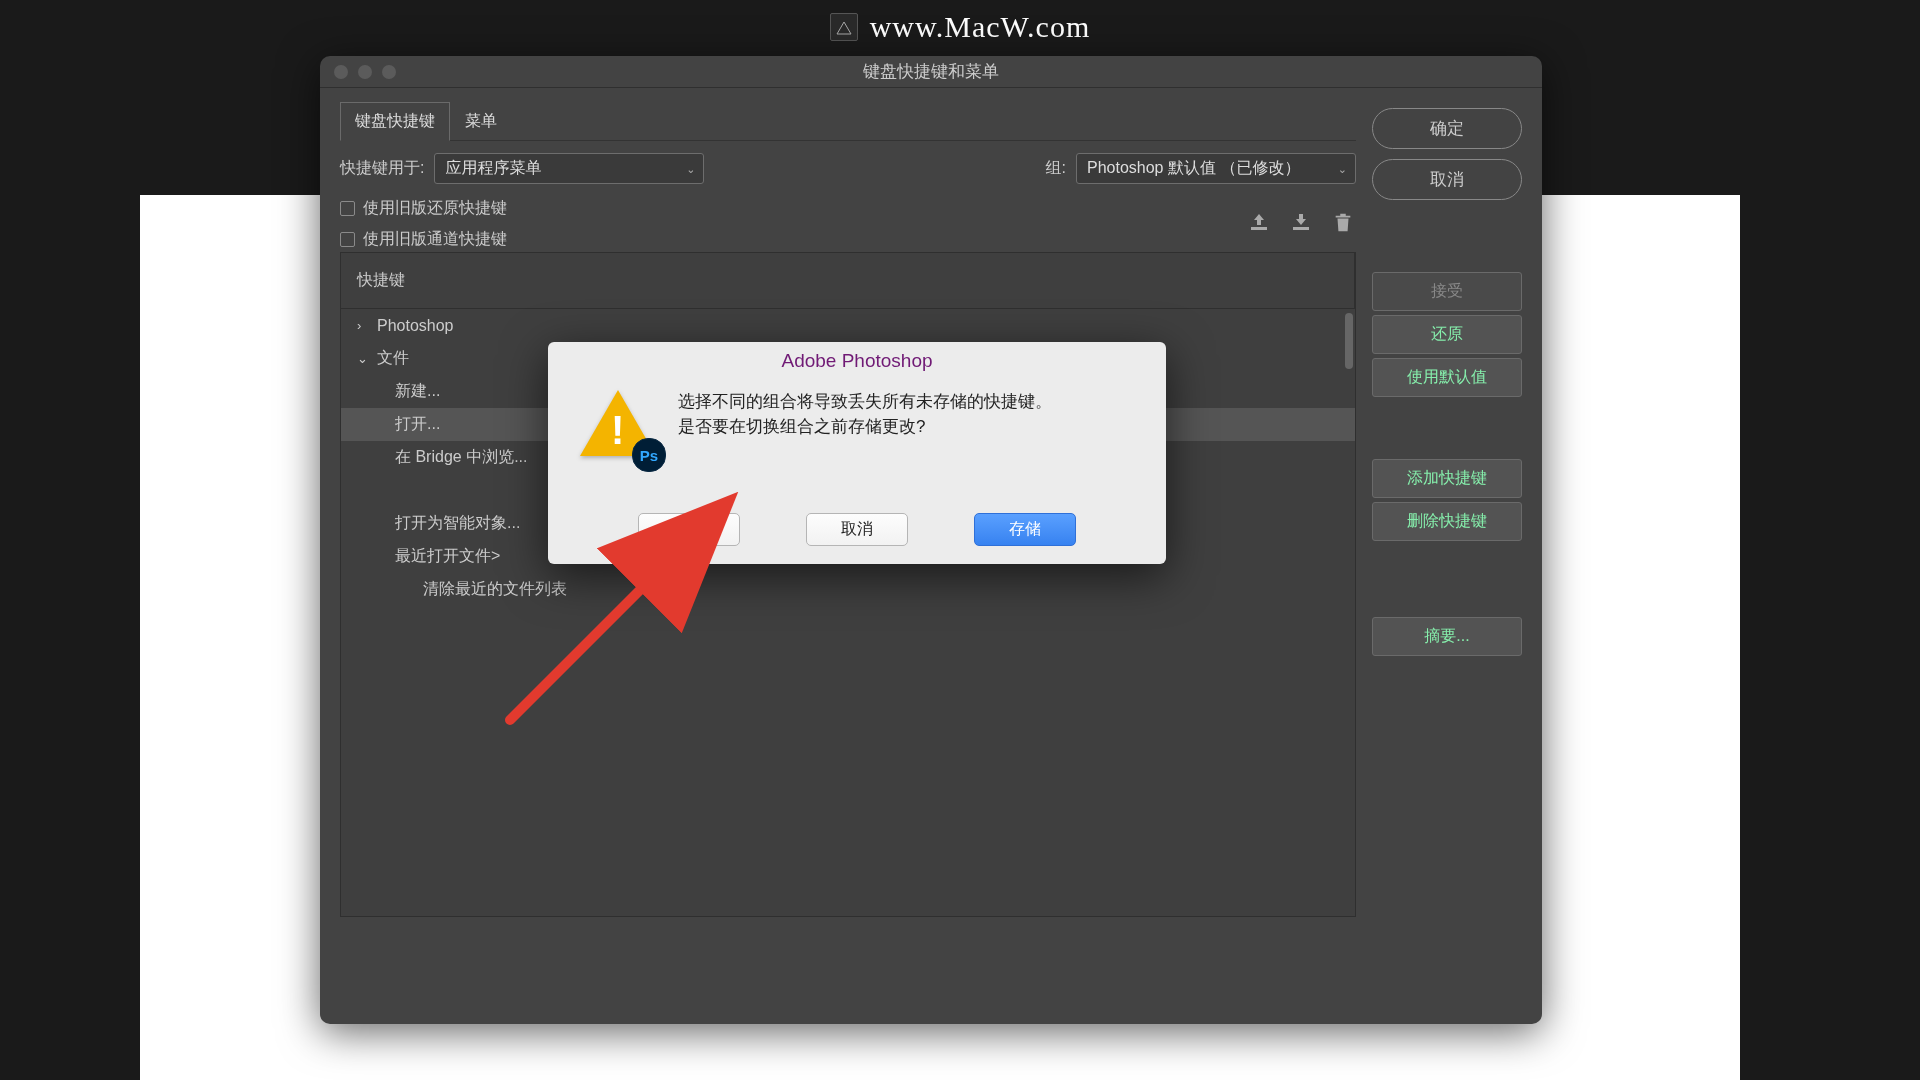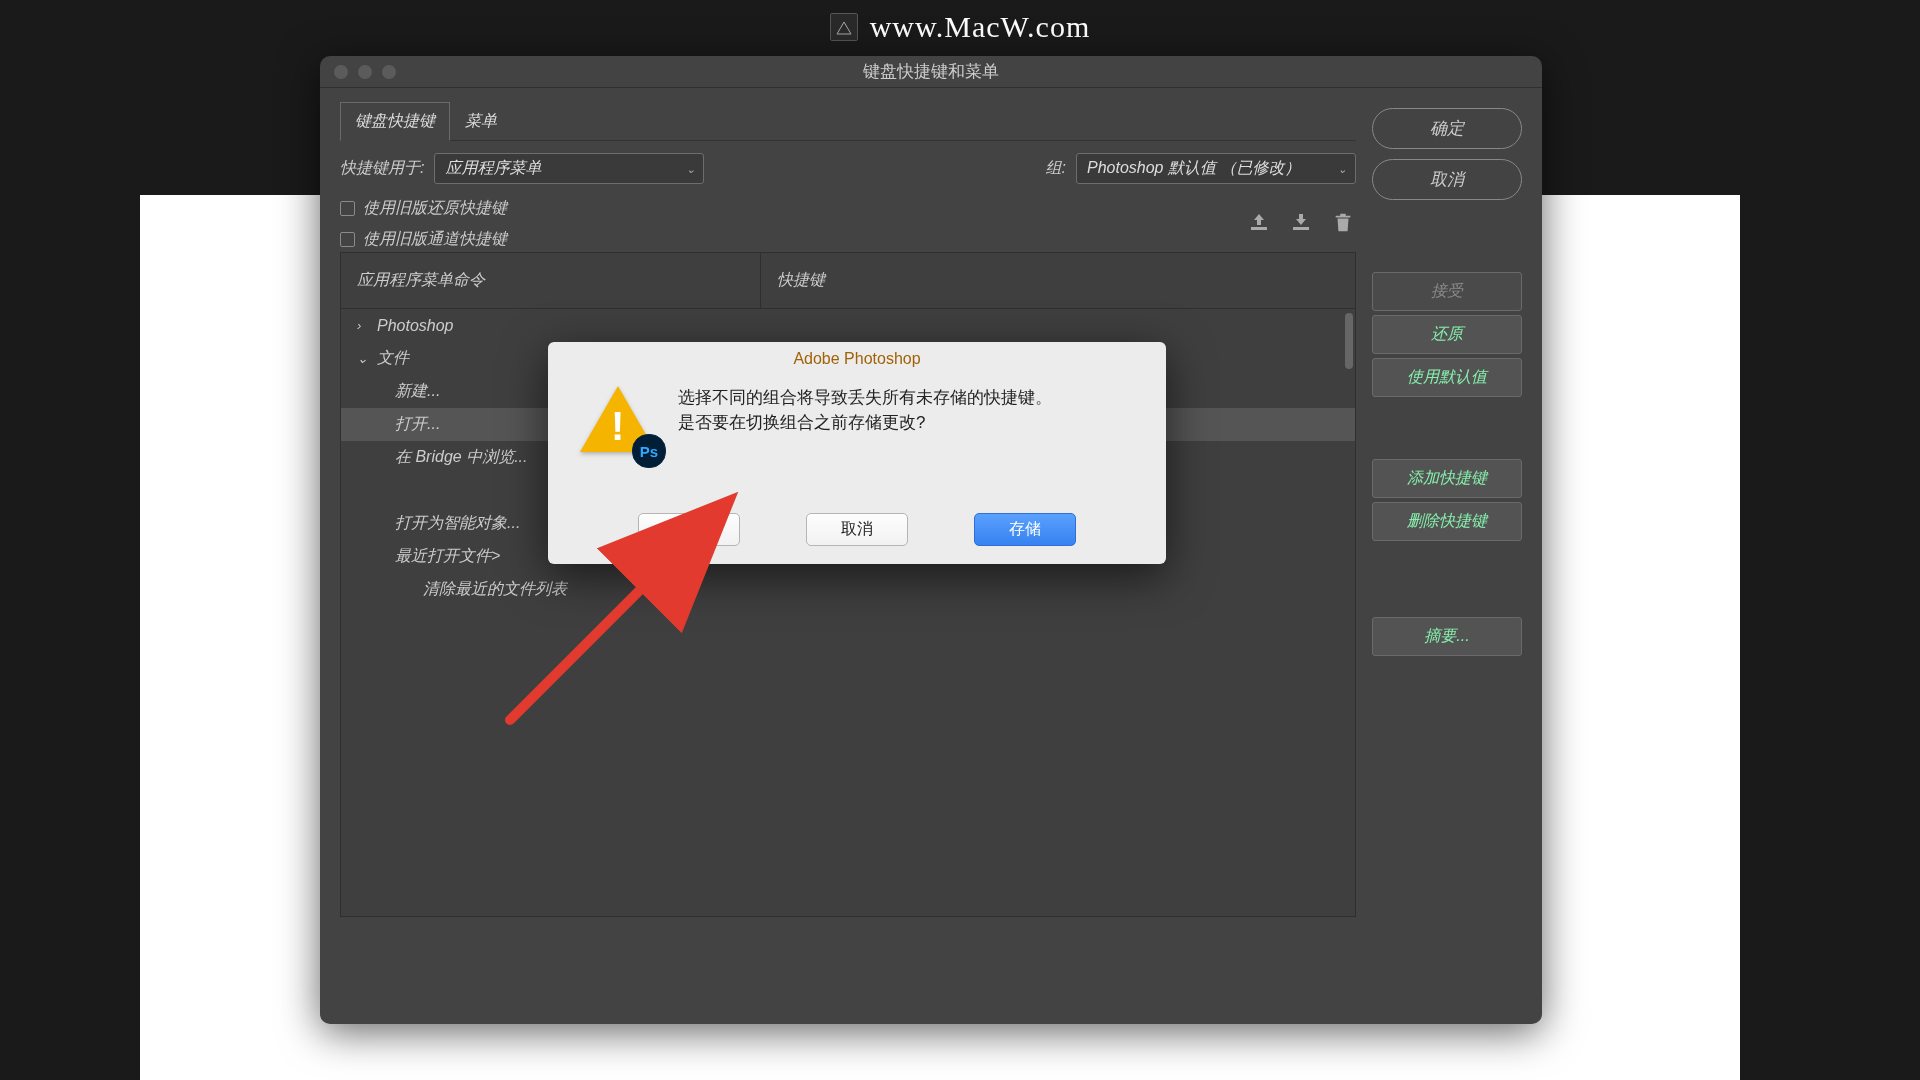--- a/index.html
+++ b/index.html
@@ -78,21 +78,20 @@
 .titlebar-title {
   color: #ccc;
   font-size: 17px;
 }
 
 .window-body {
   display: flex;
   padding: 14px 20px 20px 20px;
   gap: 16px;
   height: calc(100% - 32px);
-  font-style: italic;
 }
 .left-col { flex: 1; display: flex; flex-direction: column; }
 .right-col {
   width: 150px;
   display: flex;
   flex-direction: column;
   gap: 10px;
   padding-top: 6px;
 }
 
@@ -239,22 +238,22 @@
   left: 548px;
   top: 342px;
   width: 618px;
   height: 222px;
   background: #ececec;
   border-radius: 6px;
   box-shadow: 0 12px 46px rgba(0,0,0,0.6);
 }
 .alert-title {
   text-align: center;
-  color: #a16207;
-  font-size: 16px;
+  color: #701a75;
+  font-size: 19px;
   padding: 8px 12px 4px;
 }
 .alert-body {
   display: flex;
   padding: 14px 30px 0 30px;
   gap: 16px;
 }
 .alert-icon-wrap { position: relative; width: 84px; height: 80px; }
 .warning-triangle {
   width: 0; height: 0;
@@ -392,21 +391,20 @@
         </div>
         <div class="icon-btn">
           <svg width="22" height="22" viewBox="0 0 24 24">
               <path d="M6 7h12l-1 14H7zM4 4h16v2H4zM9 2h6v2H9z"></path>
             </svg>
         </div>
       </div>
 
       <div class="table-wrap">
         <div class="thead">
-          <div class="th">应用程序菜单命令</div>
           <div class="th">快捷键</div>
         </div>
         <div class="tbody" id="tbody">
           <div class="trow">
               <div class="tcell1 ind0">
                 <span class="caret">›</span>
                 <span>Photoshop</span>
               </div>
             </div>
             <div class="trow">

